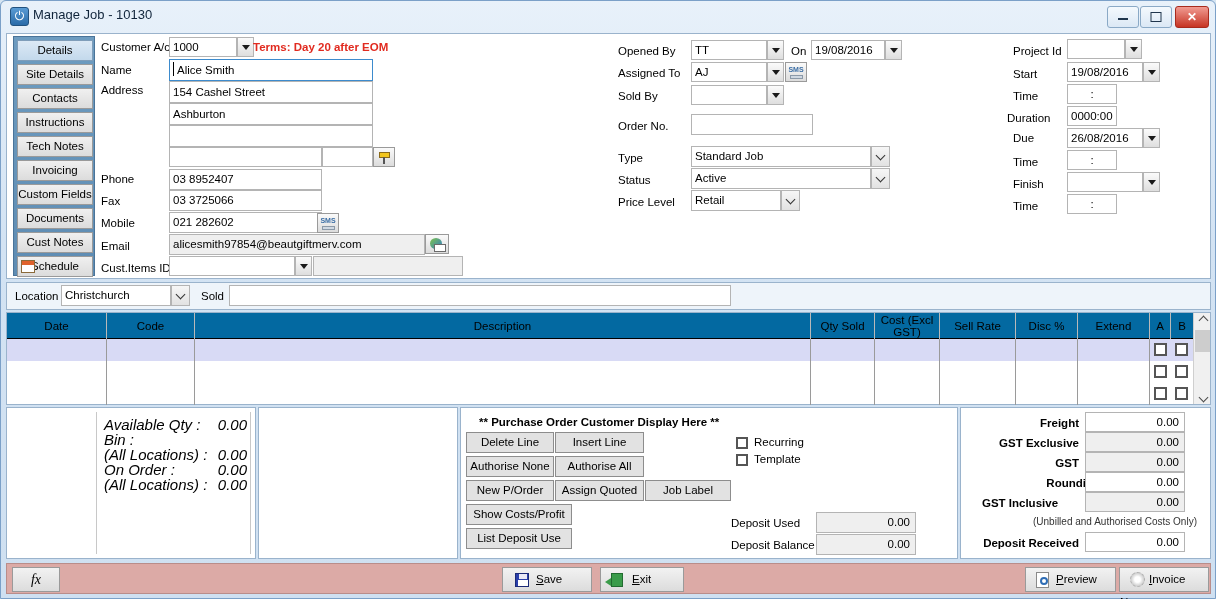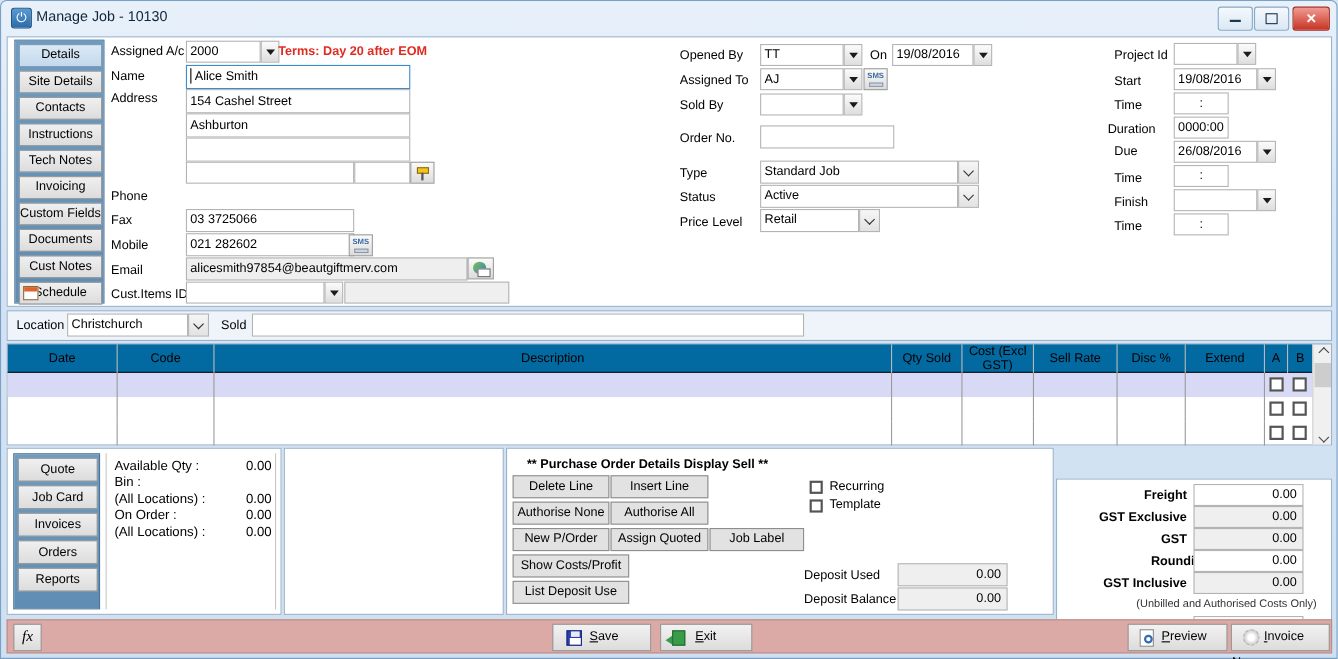--- a/index.html
+++ b/index.html
@@ -235,32 +235,32 @@
     display:block;width:73px;height:22px;margin-bottom:3px;
     background:linear-gradient(to bottom,#f0f0f0,#dcdcdc);
     border:1px solid #9a9a9a;box-sizing:border-box;
     font-size:11.5px;line-height:20px;text-align:center;cursor:pointer;
   }
   .qtybox{
     position:absolute;left:95px;top:411px;width:155px;height:142px;
     border-left:1px solid #c8c8c8;border-right:1px solid #c8c8c8;
     box-sizing:border-box;
   }
-  .qline{position:absolute;font-size:12px;white-space:nowrap;}
+  .qline{position:absolute;font-size:15px;white-space:nowrap;font-style:italic;}
   .panel-bm{
     position:absolute;left:257px;top:406px;width:200px;height:152px;
     background:#fff;border:1px solid #9ab3cc;box-sizing:border-box;
   }
   .panel-bc{
     position:absolute;left:459px;top:406px;width:498px;height:152px;
     background:#fff;border:1px solid #9ab3cc;box-sizing:border-box;
   }
   .panel-br{
     position:absolute;left:959px;top:406px;width:251px;height:152px;
-    background:#fff;border:1px solid #9ab3cc;box-sizing:border-box;margin-top:28px;
+    background:#fff;border:1px solid #9ab3cc;box-sizing:border-box;
   }
   .pobtn{
     position:absolute;box-sizing:border-box;height:21px;
     background:#e2e2e2;border:1px solid #8d8d8d;
     font-size:11.5px;line-height:19px;text-align:center;cursor:pointer;
   }
   .pohdr{
     position:absolute;font-size:11.5px;font-weight:bold;white-space:nowrap;
   }
   .chkrow{position:absolute;font-size:11.5px;white-space:nowrap;}
@@ -281,21 +281,21 @@
     background:#dcaaa6;border:1px solid #b98d8a;box-sizing:border-box;
   }
   .sbtn{
     position:absolute;box-sizing:border-box;height:25px;
     background:linear-gradient(to bottom,#f2f2f2,#dcdcdc);
     border:1px solid #9a9a9a;
     font-size:11.5px;line-height:23px;cursor:pointer;color:#000;
   }
   .sbtn .u{text-decoration:underline;}
   .fx-btn{
-    position:absolute;left:5px;top:3px;width:26px;height:25px;
+    position:absolute;left:5px;top:3px;width:48px;height:25px;
     box-sizing:border-box;
     background:linear-gradient(to bottom,#f2f2f2,#dcdcdc);
     border:1px solid #9a9a9a;cursor:pointer;
     font-family:"Liberation Serif",serif;font-style:italic;
     font-size:14px;text-align:center;line-height:23px;
   }
   .ico-save{
     position:absolute;left:12px;top:5px;width:14px;height:14px;
     background:#2a3faa;box-sizing:border-box;border:1px solid #1b2a77;
   }
@@ -359,40 +359,41 @@
     <div class="tabbtn">Invoicing</div>
     <div class="tabbtn">Custom Fields</div>
     <div class="tabbtn">Documents</div>
     <div class="tabbtn">Cust Notes</div>
     <div class="tabbtn with-icon">
       <span class="sched-ico"></span>
       <span>Schedule</span>
     </div>
   </div>
 
-  <div class="lbl" style="left:100px;top:40px;">Assigned A/c</div>
-  <div class="fld" style="left:168px;top:36px;width:68px;height:20px;">2000</div>
+  <div class="lbl" style="left:100px;top:40px;">Customer A/c</div>
+  <div class="fld" style="left:168px;top:36px;width:68px;height:20px;">1000</div>
   <div class="combo-btn" style="left:236px;top:36px;height:20px;"></div>
   <div class="terms" style="left:252px;top:40px;">Terms: Day 20 after EOM</div>
 
   <div class="lbl" style="left:100px;top:63px;">Name</div>
   <div class="fld focus" style="left:168px;top:58px;width:204px;height:22px;line-height:20px;">
     <span class="caret"></span>
     <span style="margin-left:4px;">Alice Smith</span>
   </div>
 
   <div class="lbl" style="left:100px;top:83px;">Address</div>
   <div class="fld" style="left:168px;top:80px;width:204px;height:22px;line-height:20px;">154 Cashel Street</div>
   <div class="fld" style="left:168px;top:102px;width:204px;height:22px;line-height:20px;">Ashburton</div>
   <div class="fld" style="left:168px;top:124px;width:204px;height:22px;line-height:20px;"></div>
   <div class="fld" style="left:168px;top:146px;width:153px;height:20px;line-height:18px;"></div>
   <div class="fld" style="left:321px;top:146px;width:51px;height:20px;line-height:18px;"></div>
   <div class="flag-btn" style="left:372px;top:146px;"></div>
 
   <div class="lbl" style="left:100px;top:172px;">Phone</div>
+  <div class="fld" style="left:168px;top:168px;width:153px;height:21px;line-height:19px;">03 8952407</div>
 
   <div class="lbl" style="left:100px;top:194px;">Fax</div>
   <div class="fld" style="left:168px;top:189px;width:153px;height:21px;line-height:19px;">03 3725066</div>
 
   <div class="lbl" style="left:100px;top:216px;">Mobile</div>
   <div class="fld" style="left:168px;top:211px;width:153px;height:21px;line-height:19px;">021 282602</div>
   <div class="sms-btn" style="left:316px;top:212px;">SMS</div>
 
   <div class="lbl" style="left:100px;top:239px;">Email</div>
   <div class="fld gray" style="left:168px;top:233px;width:256px;height:21px;line-height:19px;">alicesmith97854@beautgiftmerv.com</div>
@@ -524,44 +525,37 @@
     </div>
 
     <div class="vscroll">
       <div class="vs-arrow vs-up" style="top:0;"></div>
       <div class="vs-thumb"></div>
       <div class="vs-arrow vs-down" style="bottom:0;"></div>
     </div>
   </div>
 
   <div class="panel-bl"></div>
-  <div class="sidebtns">
-    <div class="sidebtn">Quote</div>
-    <div class="sidebtn">Job Card</div>
-    <div class="sidebtn">Invoices</div>
-    <div class="sidebtn">Orders</div>
-    <div class="sidebtn">Reports</div>
-  </div>
   <div class="qtybox">
     <div class="qline" style="left:7px;top:4px;">Available Qty :</div>
     <div class="qline" style="left:120px;top:4px;width:30px;text-align:right;">0.00</div>
     <div class="qline" style="left:7px;top:19px;">Bin :</div>
     <div class="qline" style="left:120px;top:19px;width:30px;text-align:right;"></div>
     <div class="qline" style="left:7px;top:34px;">(All Locations) :</div>
     <div class="qline" style="left:120px;top:34px;width:30px;text-align:right;">0.00</div>
     <div class="qline" style="left:7px;top:49px;">On Order :</div>
     <div class="qline" style="left:120px;top:49px;width:30px;text-align:right;">0.00</div>
     <div class="qline" style="left:7px;top:64px;">(All Locations) :</div>
     <div class="qline" style="left:120px;top:64px;width:30px;text-align:right;">0.00</div>
   </div>
 
   <div class="panel-bm"></div>
 
   <div class="panel-bc">
-    <div class="pohdr" style="left:18px;top:8px;">** Purchase Order Details Display Sell **</div>
+    <div class="pohdr" style="left:18px;top:8px;">** Purchase Order Customer Display Here **</div>
     <div class="pobtn" style="left:5px;top:24px;width:88px;">Delete Line</div>
     <div class="pobtn" style="left:94px;top:24px;width:89px;">Insert Line</div>
     <div class="pobtn" style="left:5px;top:48px;width:88px;">Authorise None</div>
     <div class="pobtn" style="left:94px;top:48px;width:89px;">Authorise All</div>
     <div class="pobtn" style="left:5px;top:72px;width:88px;">New P/Order</div>
     <div class="pobtn" style="left:94px;top:72px;width:89px;">Assign Quoted</div>
     <div class="pobtn" style="left:184px;top:72px;width:86px;">Job Label</div>
     <div class="pobtn" style="left:5px;top:96px;width:106px;">Show Costs/Profit</div>
     <div class="pobtn" style="left:5px;top:120px;width:106px;">List Deposit Use</div>
 
@@ -578,21 +572,21 @@
 
   <div class="panel-br">
     <div class="totlbl" style="left:0;top:9px;width:118px;">Freight</div>
     <div class="fld right" style="left:124px;top:4px;width:100px;height:20px;line-height:18px;">0.00</div>
     <div class="totlbl" style="left:0;top:29px;width:118px;">GST Exclusive</div>
     <div class="fld gray right" style="left:124px;top:24px;width:100px;height:20px;line-height:18px;">0.00</div>
     <div class="totlbl" style="left:0;top:49px;width:118px;">GST</div>
     <div class="fld gray right" style="left:124px;top:44px;width:100px;height:20px;line-height:18px;">0.00</div>
     <div class="totlbl" style="left:0;top:69px;width:139px;">Rounding</div>
     <div class="fld right" style="left:124px;top:64px;width:100px;height:20px;line-height:18px;">0.00</div>
-    <div class="totlbl" style="left:0;top:89px;width:118px;">GST Inclusive</div>
+    <div class="totlbl" style="left:0;top:89px;width:118px;text-align:center;">GST Inclusive</div>
     <div class="fld gray right" style="left:124px;top:84px;width:100px;height:20px;line-height:18px;">0.00</div>
     <div class="note" style="left:72px;top:108px;">(Unbilled and Authorised Costs Only)</div>
     <div class="totlbl" style="left:0;top:129px;width:118px;">Deposit Received</div>
     <div class="fld right" style="left:124px;top:124px;width:100px;height:20px;line-height:18px;">0.00</div>
   </div>
 
   <div class="statusbar">
     <div class="fx-btn">fx</div>
     <div class="sbtn" style="left:495px;top:3px;width:90px;">
       <span class="ico-save"></span>

